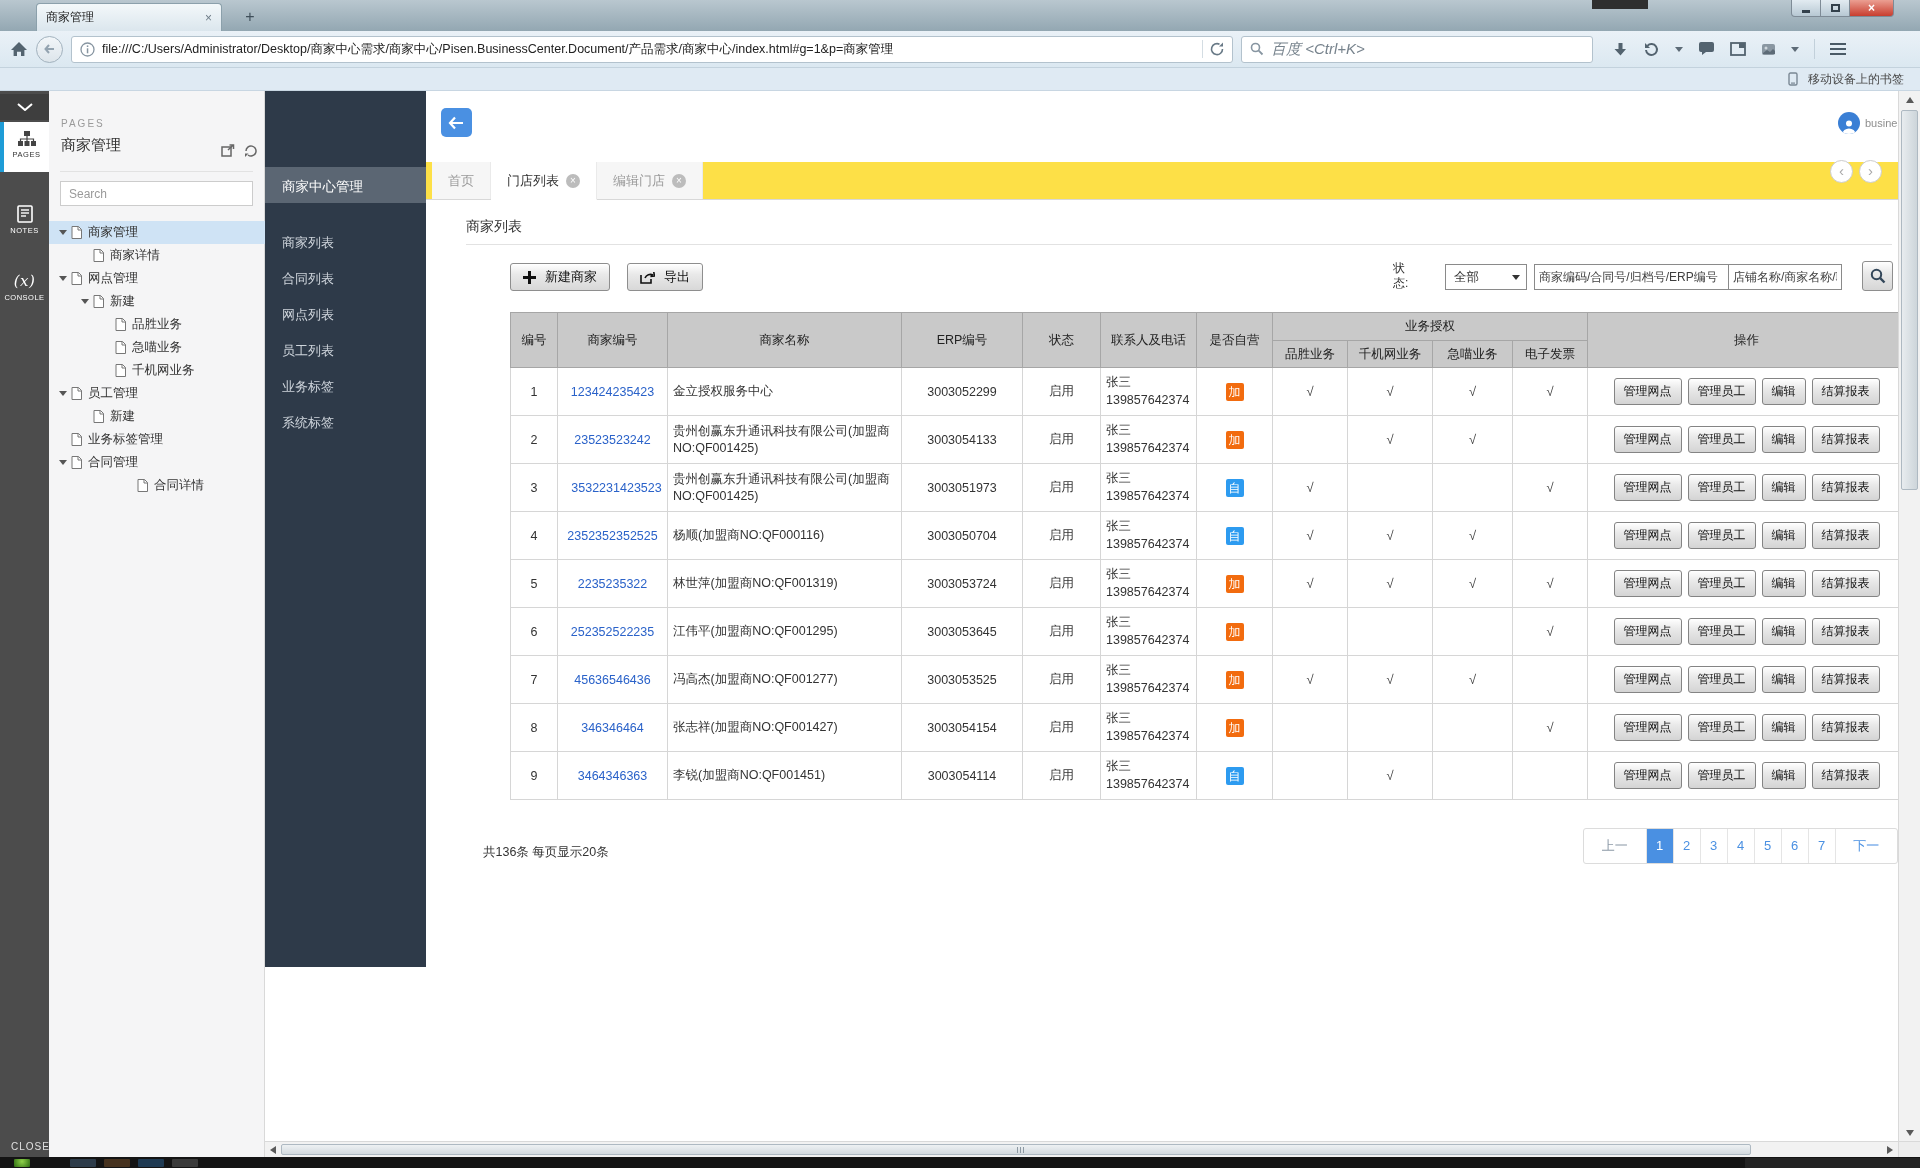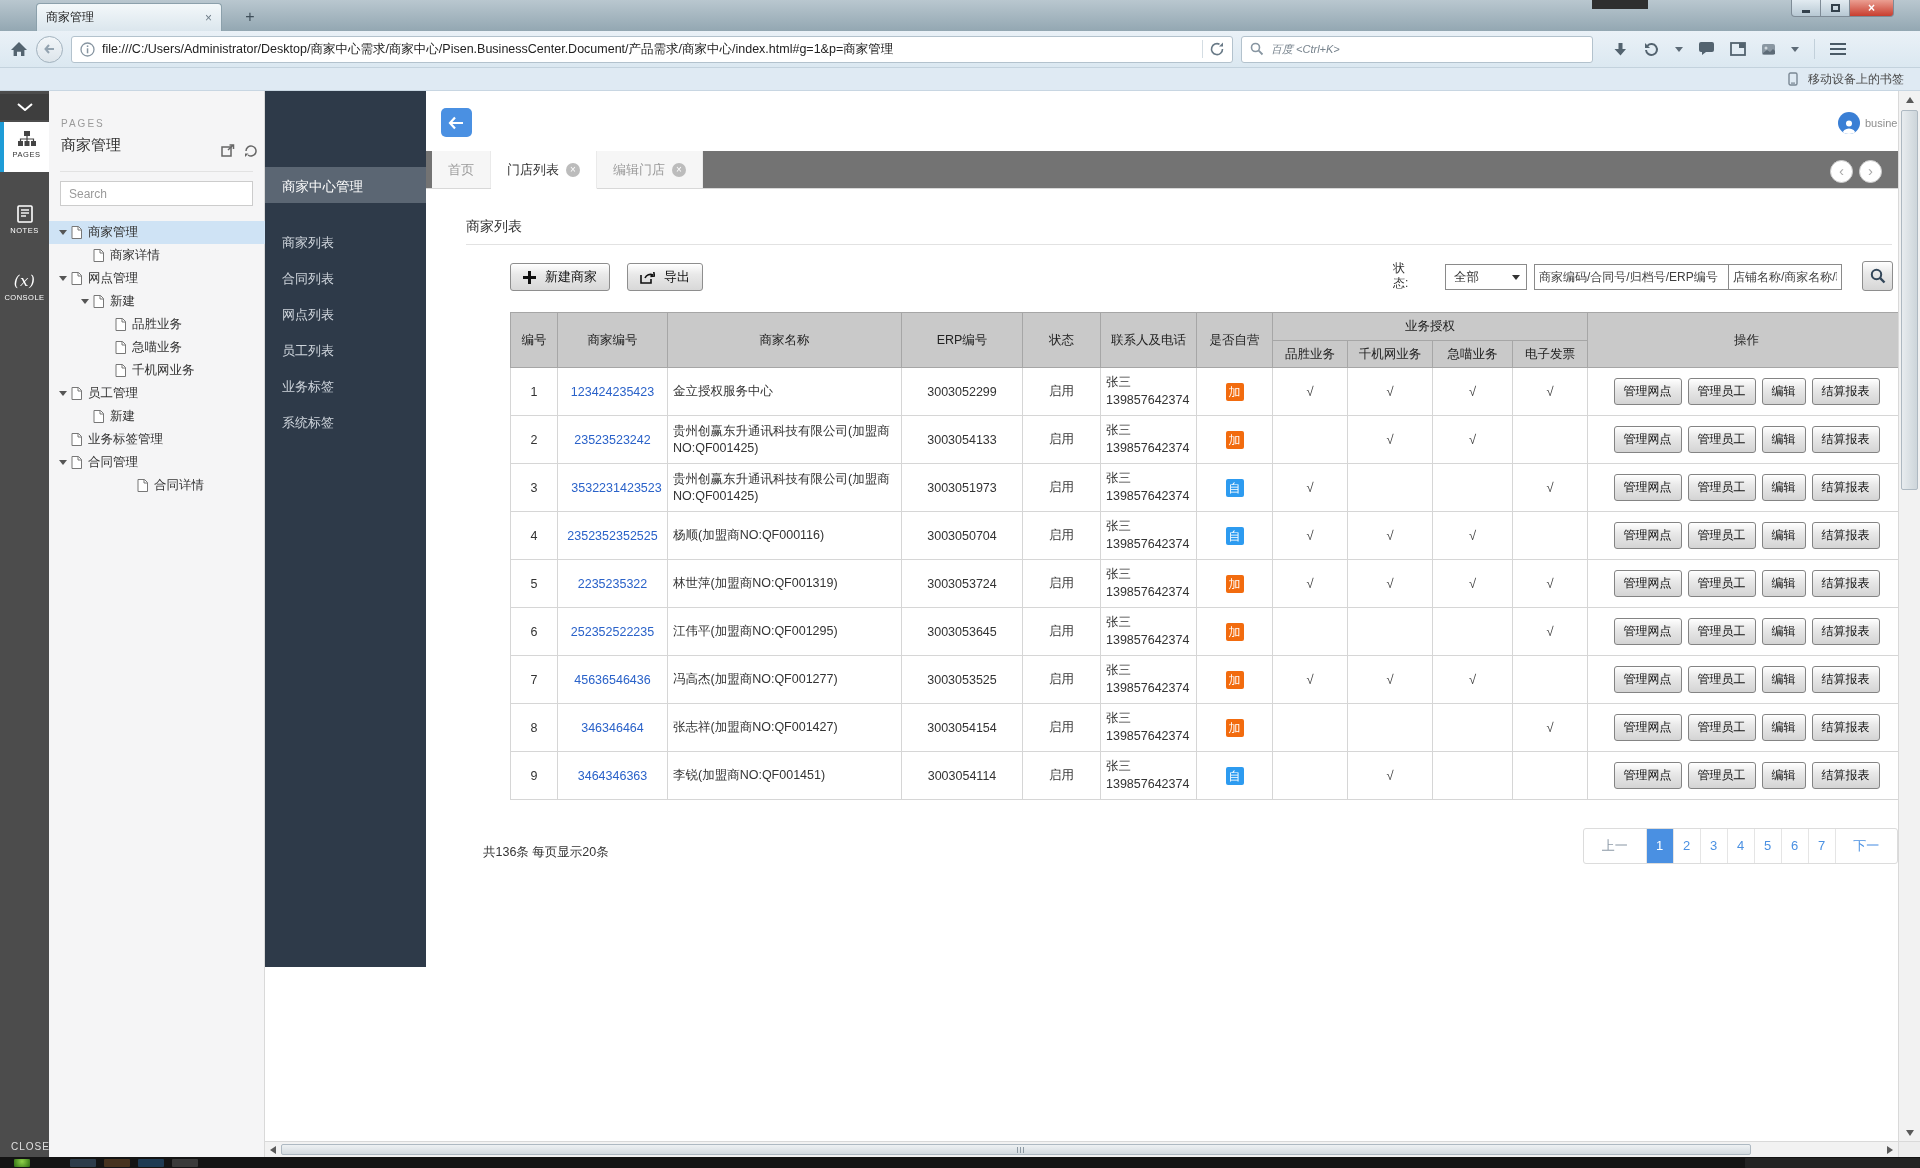--- a/index.html
+++ b/index.html
@@ -21,21 +21,21 @@
 .wc.close{width:44px;border-left:none;border-radius:0 0 4px 0;background:linear-gradient(#eb9f92,#c83d2e);color:#fff;font-size:12px;font-weight:bold;line-height:15px}
 .minbar{width:8px;height:3px;background:#33414c;margin-top:7px}
 .maxbox{width:9px;height:8px;border:2px solid #33414c}
 
 #navbar{position:absolute;left:0;top:31px;width:1920px;height:37px;background:linear-gradient(#eaf1f7,#dbe8f1);border-bottom:1px solid #c3d2dd;display:flex;align-items:center;padding:0 10px;gap:8px;color:#5d6b77}
 .bbtn{width:27px;height:27px;border-radius:50%;border:1px solid #a2b2be;background:linear-gradient(#f2f6f9,#dde5eb);display:flex;align-items:center;justify-content:center;flex:0 0 auto}
 .urlbox{flex:1;max-width:1162px;height:27px;background:#fff;border:1px solid #b3c2cd;border-radius:3px;display:flex;align-items:center;gap:7px;padding:0 8px;font-size:12.5px;color:#222}
 .urlbox .u{flex:1;white-space:nowrap;overflow:hidden}
 .udiv{width:1px;height:18px;background:#d4dde3}
 .searchbox{width:352px;height:27px;background:#fff;border:1px solid #b3c2cd;border-radius:3px;display:flex;align-items:center;gap:7px;padding:0 8px}
-.searchbox .ph{font-size:11px;color:#77838d;font-style:italic}
+.searchbox .ph{font-size:15px;color:#77838d;font-style:italic}
 .navicons{display:flex;align-items:center;gap:15px;margin-left:12px}
 .caret{width:0;height:0;border-left:4px solid transparent;border-right:4px solid transparent;border-top:5px solid #5d6b77}
 .nsep{width:1px;height:20px;background:#c2d0da}
 .burger{display:flex;flex-direction:column;gap:3px}
 .burger i{display:block;width:16px;height:2px;background:#4a5a66}
 
 #bookmarkbar{position:absolute;left:0;top:68px;width:1920px;height:23px;background:#dfeaf3;border-bottom:1px solid #c8d6e2;display:flex;justify-content:flex-end;align-items:center;gap:10px;padding-right:16px;font-size:12px;color:#4a4a4a}
 
 
 #app{position:absolute;left:0;top:91px;width:1920px;height:1066px;background:#fff}
@@ -69,21 +69,21 @@
 #appmenu{position:absolute;left:265px;top:0;width:161px;height:876px;background:#2e3a49}
 #menuheader{position:absolute;left:0;top:76px;width:161px;height:36px;background:#5b6673;color:#fff;font-size:13.5px;line-height:39px;padding-left:17px}
 #menuitems{position:absolute;left:0;top:134px;width:161px}
 .mitem{height:36px;line-height:36px;padding-left:17px;font-size:13px;color:#cfd5dc;cursor:pointer}
 
 
 #main{position:absolute;left:426px;top:0;width:1472px;height:1050px;background:#fff;overflow:hidden}
 #backbtn{position:absolute;left:15px;top:17px;width:31px;height:29px;background:#4a90e2;border-radius:5px;display:flex;align-items:center;justify-content:center;cursor:pointer}
 #avatar{position:absolute;left:1412px;top:21px;width:22px;height:22px;border-radius:50%;background:#3a7fd5;display:flex;align-items:flex-end;justify-content:center;overflow:hidden}
 #username{position:absolute;left:1439px;top:26px;font-size:11px;color:#8f8f8f}
-#tabbar{position:absolute;left:0;top:60px;width:1472px;height:38px;background:#737373;border-bottom:1px solid #d8d8d8;display:flex;align-items:stretch;padding-left:6px}
+#tabbar{position:absolute;left:0;top:71px;width:1472px;height:38px;background:#fde047;border-bottom:1px solid #d8d8d8;display:flex;align-items:stretch;padding-left:6px}
 .apptab{display:flex;align-items:center;gap:7px;padding:0 16px;font-size:13px;color:#9b9b9b;background:#f6f6f6;border-right:1px solid #eaeaea;cursor:pointer}
 .apptab.active{background:#fff;color:#333;margin-bottom:-1px;border-bottom:1px solid #fff;z-index:2}
 .tabclose{width:14px;height:14px;border-radius:50%;background:#bcbcbc;color:#fff;font-size:10px;line-height:14px;text-align:center}
 .navcircle{position:absolute;top:69px;width:23px;height:23px;border:1px solid #ccc;border-radius:50%;color:#a9a9a9;text-align:center;line-height:20px;font-size:15px;background:#fff;cursor:pointer}
 #navprev{left:1404px}
 #navnext{left:1433px}
 #paneltitle{position:absolute;left:40px;top:127px;font-size:14px;color:#333}
 #titlerule{position:absolute;left:40px;top:153px;width:1426px;height:1px;background:#e2e2e2}
 .winbtn{position:absolute;top:172px;height:28px;display:inline-flex;align-items:center;gap:9px;padding:0 12px;background:linear-gradient(#ffffff,#e9e9e9 40%,#d8d8d8);border:1px solid #8e8e8e;border-radius:3px;font-size:13px;color:#111;box-shadow:inset 0 1px 0 #fff;cursor:pointer}
 #btn-new{left:84px}

